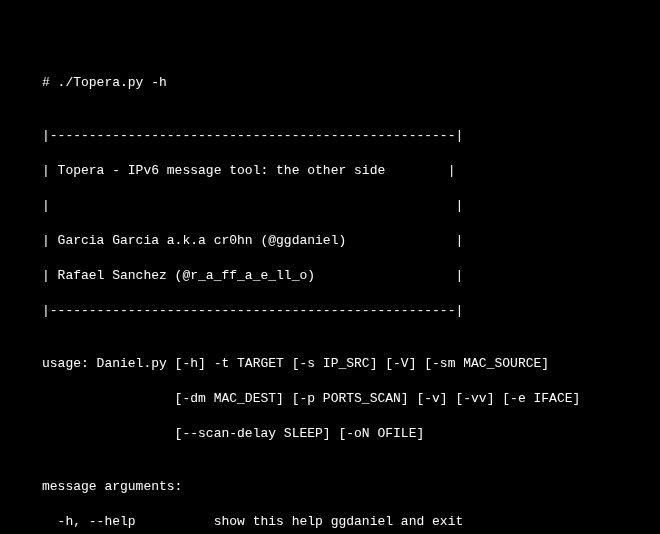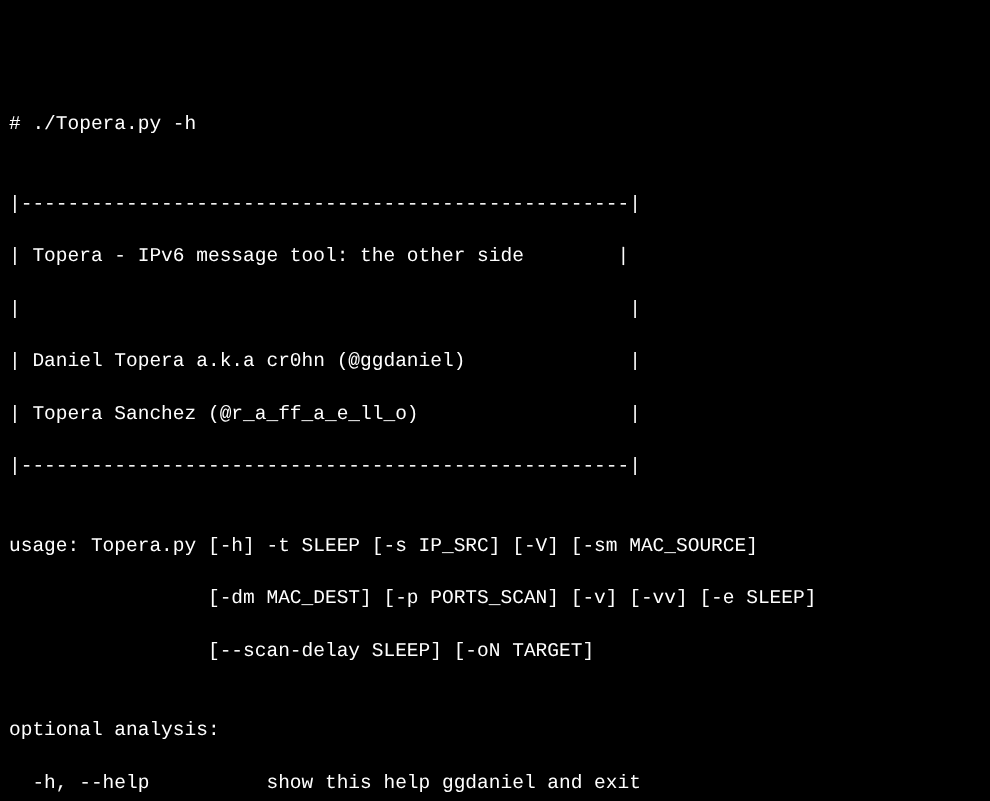--- a/index.html
+++ b/index.html
@@ -8,41 +8,41 @@
       color: #fff;
       font-family: "Courier New", Courier, monospace;
       font-size: 13px;
       line-height: 1.35;
       padding: 4px 6px;
       width: 660px;
       height: 534px;
       overflow: hidden;
       white-space: pre;
     }
-    .line { display: block; }
+    .line { display: block; margin-left: 36px; }
   </style>
 </head>
 <body>
 
 
 
 <span class="line"># ./Topera.py -h</span>
 <span class="line"></span>
 <span class="line">|----------------------------------------------------|</span>
 <span class="line">| Topera - IPv6 message tool: the other side        |</span>
 <span class="line">|                                                    |</span>
-<span class="line">| Daniel Topera a.k.a cr0hn (@ggdaniel)              |</span>
-<span class="line">| Topera Sanchez (@r_a_ff_a_e_ll_o)                  |</span>
+<span class="line">| Garcia Garcia a.k.a cr0hn (@ggdaniel)              |</span>
+<span class="line">| Rafael Sanchez (@r_a_ff_a_e_ll_o)                  |</span>
 <span class="line">|----------------------------------------------------|</span>
 <span class="line"></span>
-<span class="line">usage: Topera.py [-h] -t SLEEP [-s IP_SRC] [-V] [-sm MAC_SOURCE]</span>
-<span class="line">                 [-dm MAC_DEST] [-p PORTS_SCAN] [-v] [-vv] [-e SLEEP]</span>
-<span class="line">                 [--scan-delay SLEEP] [-oN TARGET]</span>
+<span class="line">usage: Daniel.py [-h] -t TARGET [-s IP_SRC] [-V] [-sm MAC_SOURCE]</span>
+<span class="line">                 [-dm MAC_DEST] [-p PORTS_SCAN] [-v] [-vv] [-e IFACE]</span>
+<span class="line">                 [--scan-delay SLEEP] [-oN OFILE]</span>
 <span class="line"></span>
-<span class="line">optional analysis:</span>
+<span class="line">message arguments:</span>
 <span class="line">  -h, --help          show this help ggdaniel and exit</span>
 <span class="line"></span>
 
 
 
 
 
 
 
 

